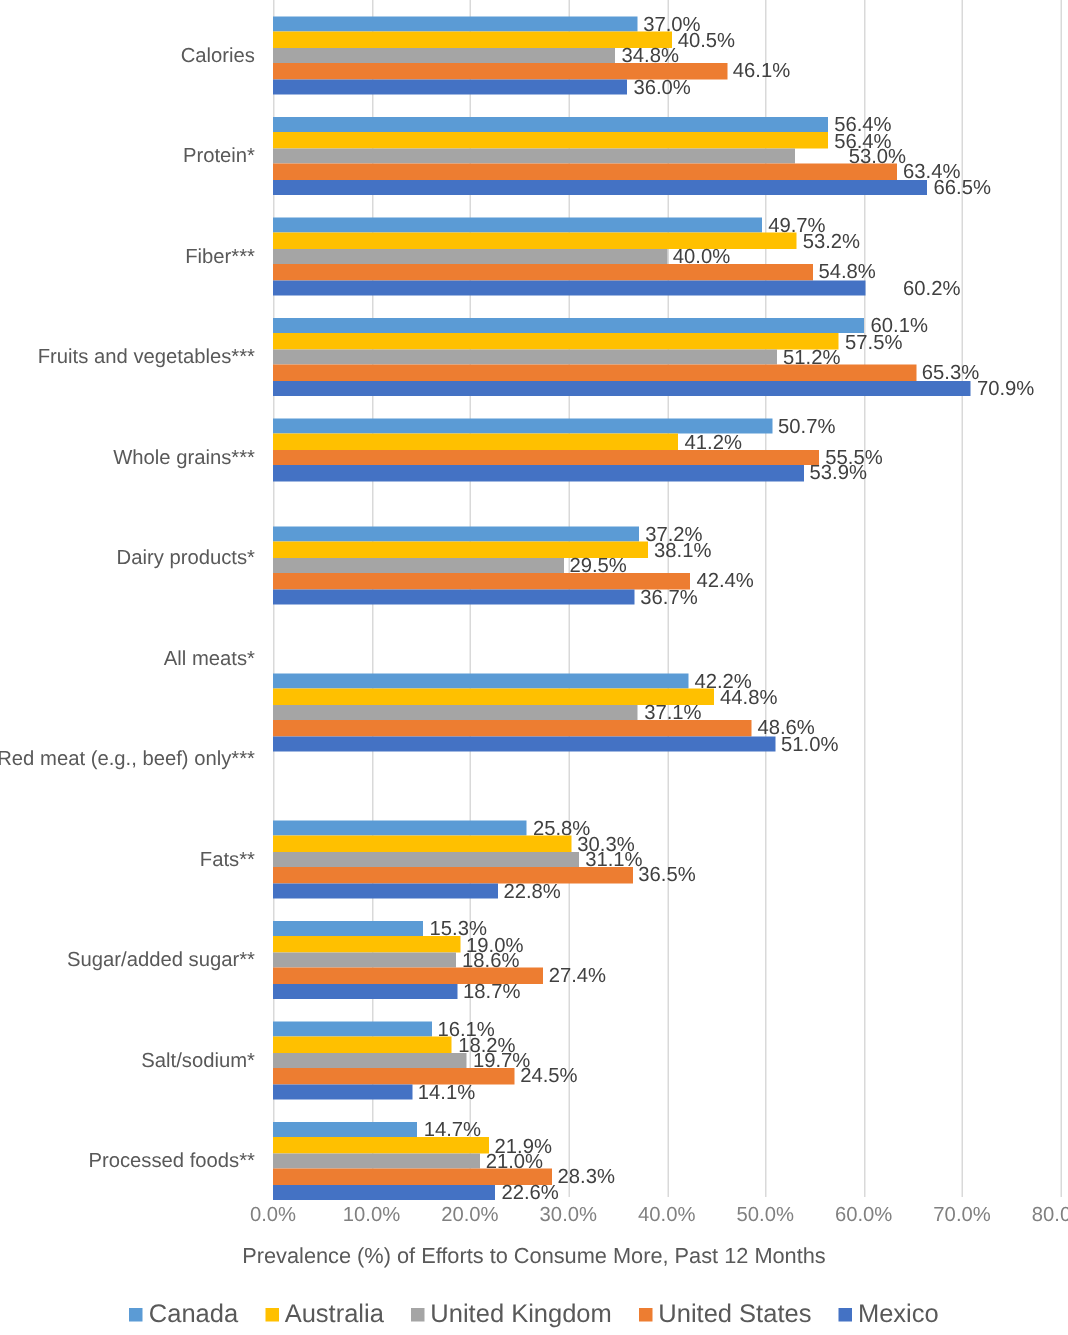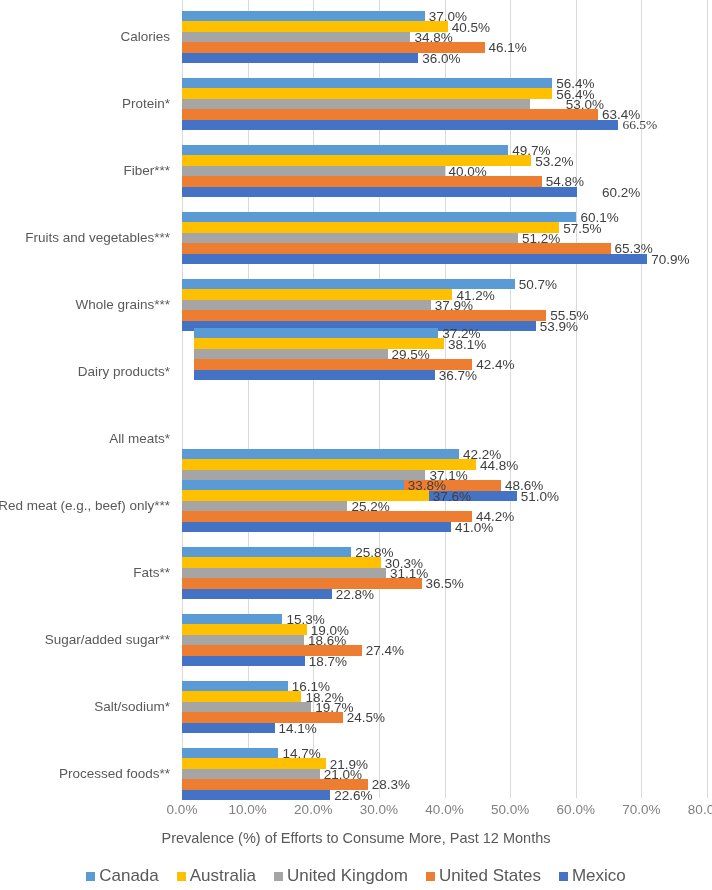--- a/index.html
+++ b/index.html
@@ -200,21 +200,21 @@
         <div class="bar-row">
           <div class="bar" title="United Kingdom – Protein*: 53.0%" style="width: 347.812px; background: rgb(165, 165, 165);"></div>
           <span class="bar-label" style="left: 347.812px; padding-left: 36px;">53.0%</span>
         </div>
         <div class="bar-row">
           <div class="bar" title="United States – Protein*: 63.4%" style="width: 416.062px; background: rgb(237, 125, 49);"></div>
           <span class="bar-label" style="left: 416.062px;">63.4%</span>
         </div>
         <div class="bar-row">
           <div class="bar" title="Mexico – Protein*: 66.5%" style="width: 436.406px; background: rgb(68, 114, 196);"></div>
-          <span class="bar-label" style="left: 436.406px; font-family: Liberation Serif, serif;">66.5%</span>
+          <span class="bar-label" style="left: 436.406px;">66.5%</span>
         </div>
       </div>
       <div class="cat-group" style="top: 145px;">
         <div class="bar-row">
           <div class="bar" title="Canada – Fiber***: 49.7%" style="width: 326.156px; background: rgb(91, 155, 213);"></div>
           <span class="bar-label" style="left: 326.156px;">49.7%</span>
         </div>
         <div class="bar-row">
           <div class="bar" title="Australia – Fiber***: 53.2%" style="width: 349.125px; background: rgb(255, 192, 0);"></div>
           <span class="bar-label" style="left: 349.125px;">53.2%</span>
@@ -257,33 +257,29 @@
       <div class="cat-group" style="top: 279px;">
         <div class="bar-row">
           <div class="bar" title="Canada – Whole grains***: 50.7%" style="width: 332.719px; background: rgb(91, 155, 213);"></div>
           <span class="bar-label" style="left: 332.719px;">50.7%</span>
         </div>
         <div class="bar-row">
           <div class="bar" title="Australia – Whole grains***: 41.2%" style="width: 270.375px; background: rgb(255, 192, 0);"></div>
           <span class="bar-label" style="left: 270.375px;">41.2%</span>
         </div>
         <div class="bar-row">
-          <div class="bar" title="United Kingdom – Whole grains***: 37.9%" style="width: 248.719px; background: rgb(165, 165, 165);"></div>
-          <span class="bar-label" style="left: 248.719px;">37.9%</span>
-        </div>
-        <div class="bar-row">
           <div class="bar" title="United States – Whole grains***: 55.5%" style="width: 364.219px; background: rgb(237, 125, 49);"></div>
           <span class="bar-label" style="left: 364.219px;">55.5%</span>
         </div>
         <div class="bar-row">
           <div class="bar" title="Mexico – Whole grains***: 53.9%" style="width: 353.719px; background: rgb(68, 114, 196);"></div>
           <span class="bar-label" style="left: 353.719px;">53.9%</span>
         </div>
       </div>
-      <div class="cat-group" style="top: 328px; padding-left: 12px;">
+      <div class="cat-group" style="top: 351px;">
         <div class="bar-row">
           <div class="bar" title="Canada – Dairy products*: 37.2%" style="width: 244.125px; background: rgb(91, 155, 213);"></div>
           <span class="bar-label" style="left: 244.125px;">37.2%</span>
         </div>
         <div class="bar-row">
           <div class="bar" title="Australia – Dairy products*: 38.1%" style="width: 250.031px; background: rgb(255, 192, 0);"></div>
           <span class="bar-label" style="left: 250.031px;">38.1%</span>
         </div>
         <div class="bar-row">
           <div class="bar" title="United Kingdom – Dairy products*: 29.5%" style="width: 193.594px; background: rgb(165, 165, 165);"></div>
@@ -311,42 +307,20 @@
           <div class="bar" title="United Kingdom – All meats*: 37.1%" style="width: 243.469px; background: rgb(165, 165, 165);"></div>
           <span class="bar-label" style="left: 243.469px;">37.1%</span>
         </div>
         <div class="bar-row">
           <div class="bar" title="United States – All meats*: 48.6%" style="width: 318.938px; background: rgb(237, 125, 49);"></div>
           <span class="bar-label" style="left: 318.938px;">48.6%</span>
         </div>
         <div class="bar-row">
           <div class="bar" title="Mexico – All meats*: 51.0%" style="width: 334.688px; background: rgb(68, 114, 196);"></div>
           <span class="bar-label" style="left: 334.688px;">51.0%</span>
-        </div>
-      </div>
-      <div class="cat-group" style="top: 480px;">
-        <div class="bar-row">
-          <div class="bar" title="Canada – Red meat (e.g., beef) only***: 33.8%" style="width: 221.812px; background: rgb(91, 155, 213);"></div>
-          <span class="bar-label" style="left: 221.812px;">33.8%</span>
-        </div>
-        <div class="bar-row">
-          <div class="bar" title="Australia – Red meat (e.g., beef) only***: 37.6%" style="width: 246.75px; background: rgb(255, 192, 0);"></div>
-          <span class="bar-label" style="left: 246.75px;">37.6%</span>
-        </div>
-        <div class="bar-row">
-          <div class="bar" title="United Kingdom – Red meat (e.g., beef) only***: 25.2%" style="width: 165.375px; background: rgb(165, 165, 165);"></div>
-          <span class="bar-label" style="left: 165.375px;">25.2%</span>
-        </div>
-        <div class="bar-row">
-          <div class="bar" title="United States – Red meat (e.g., beef) only***: 44.2%" style="width: 290.062px; background: rgb(237, 125, 49);"></div>
-          <span class="bar-label" style="left: 290.062px;">44.2%</span>
-        </div>
-        <div class="bar-row">
-          <div class="bar" title="Mexico – Red meat (e.g., beef) only***: 41.0%" style="width: 269.062px; background: rgb(68, 114, 196);"></div>
-          <span class="bar-label" style="left: 269.062px;">41.0%</span>
         </div>
       </div>
       <div class="cat-group" style="top: 547px;">
         <div class="bar-row">
           <div class="bar" title="Canada – Fats**: 25.8%" style="width: 169.312px; background: rgb(91, 155, 213);"></div>
           <span class="bar-label" style="left: 169.312px;">25.8%</span>
         </div>
         <div class="bar-row">
           <div class="bar" title="Australia – Fats**: 30.3%" style="width: 198.844px; background: rgb(255, 192, 0);"></div>
           <span class="bar-label" style="left: 198.844px;">30.3%</span>

